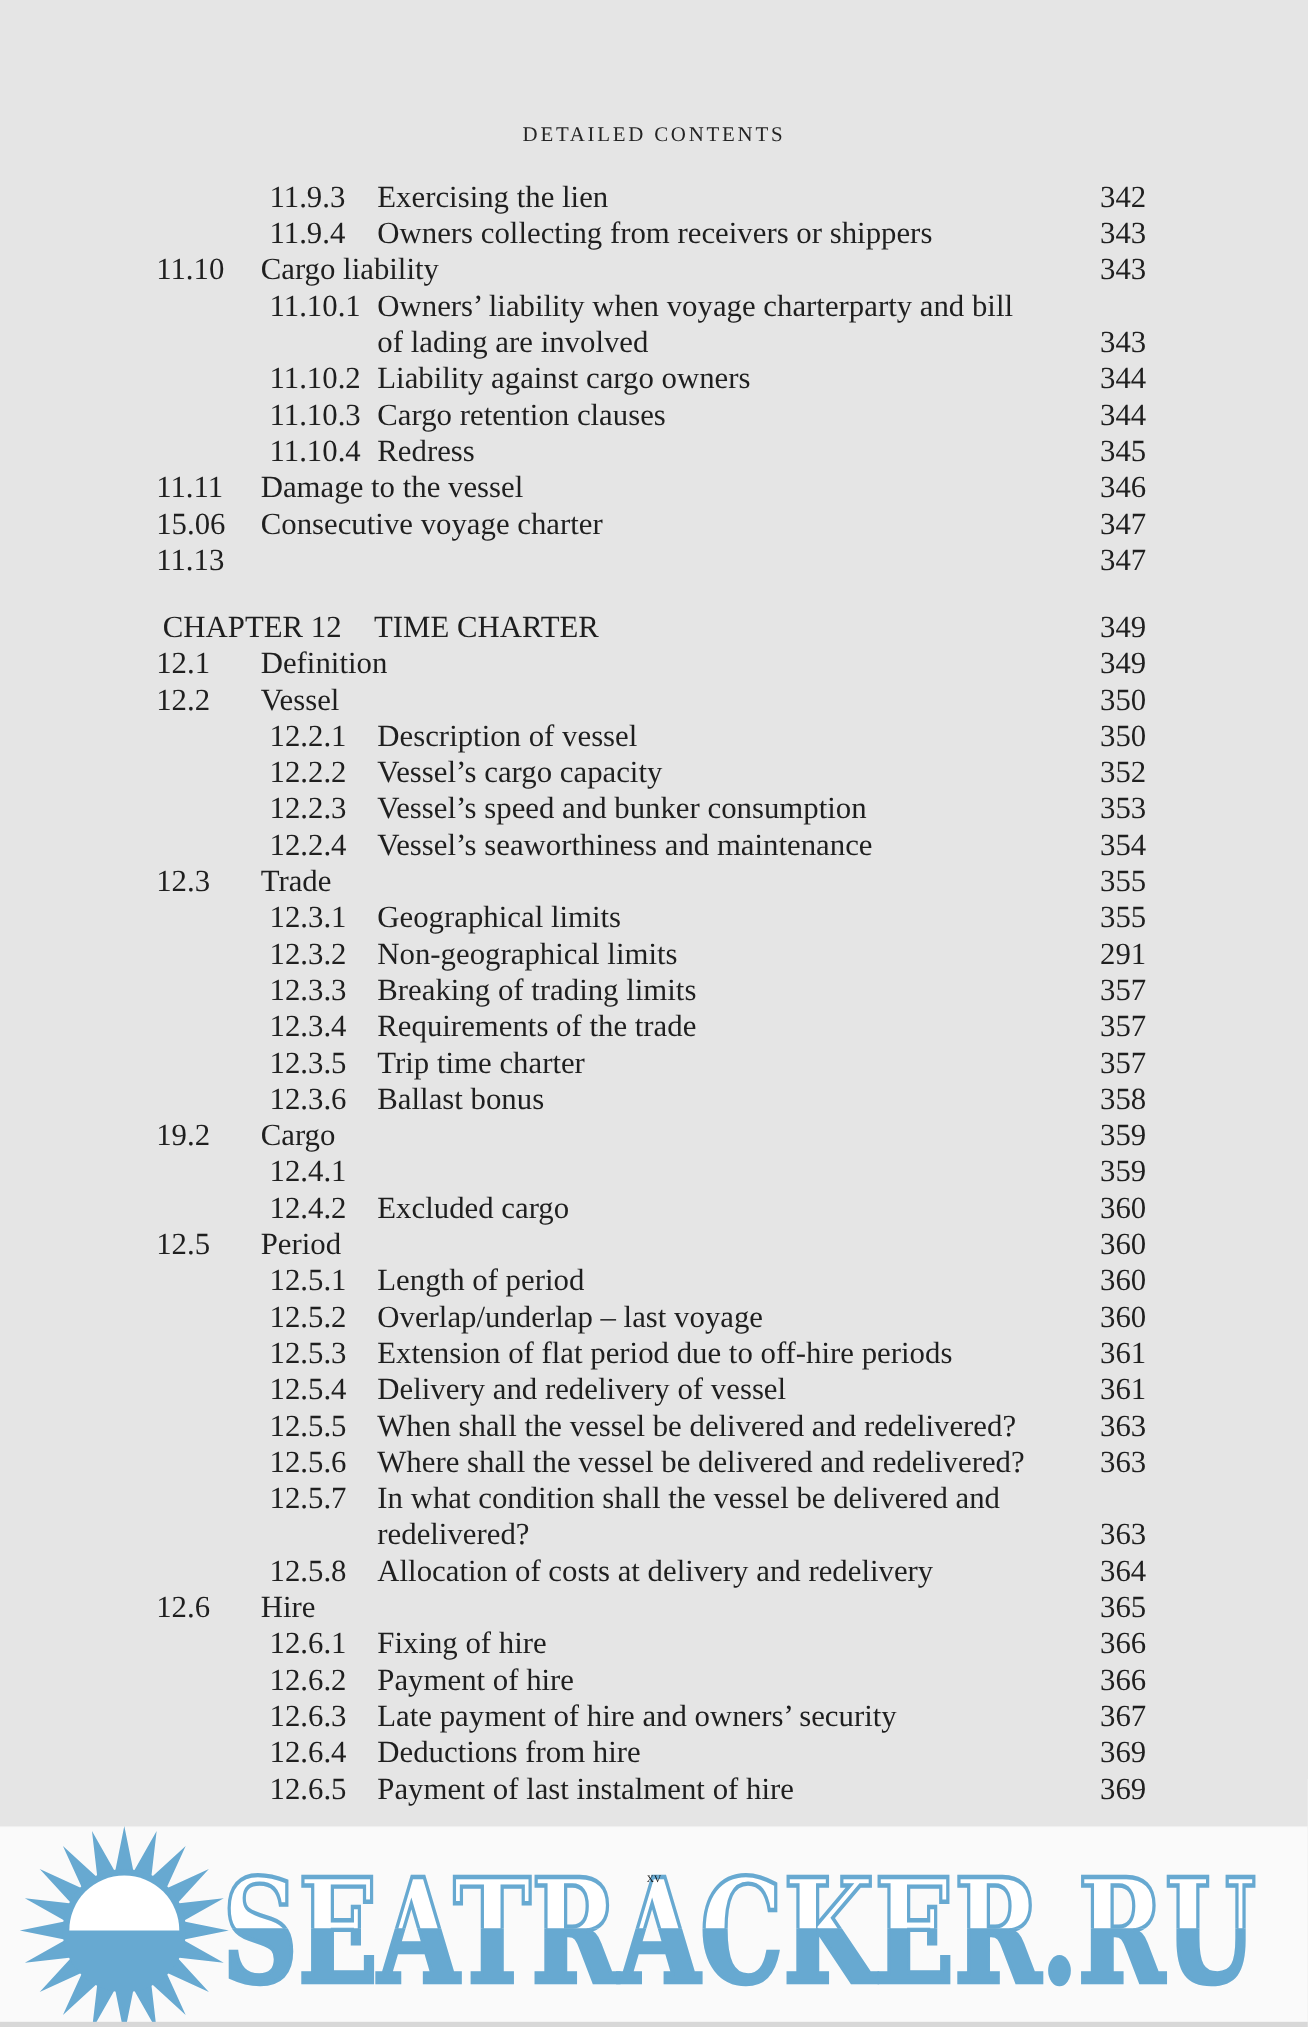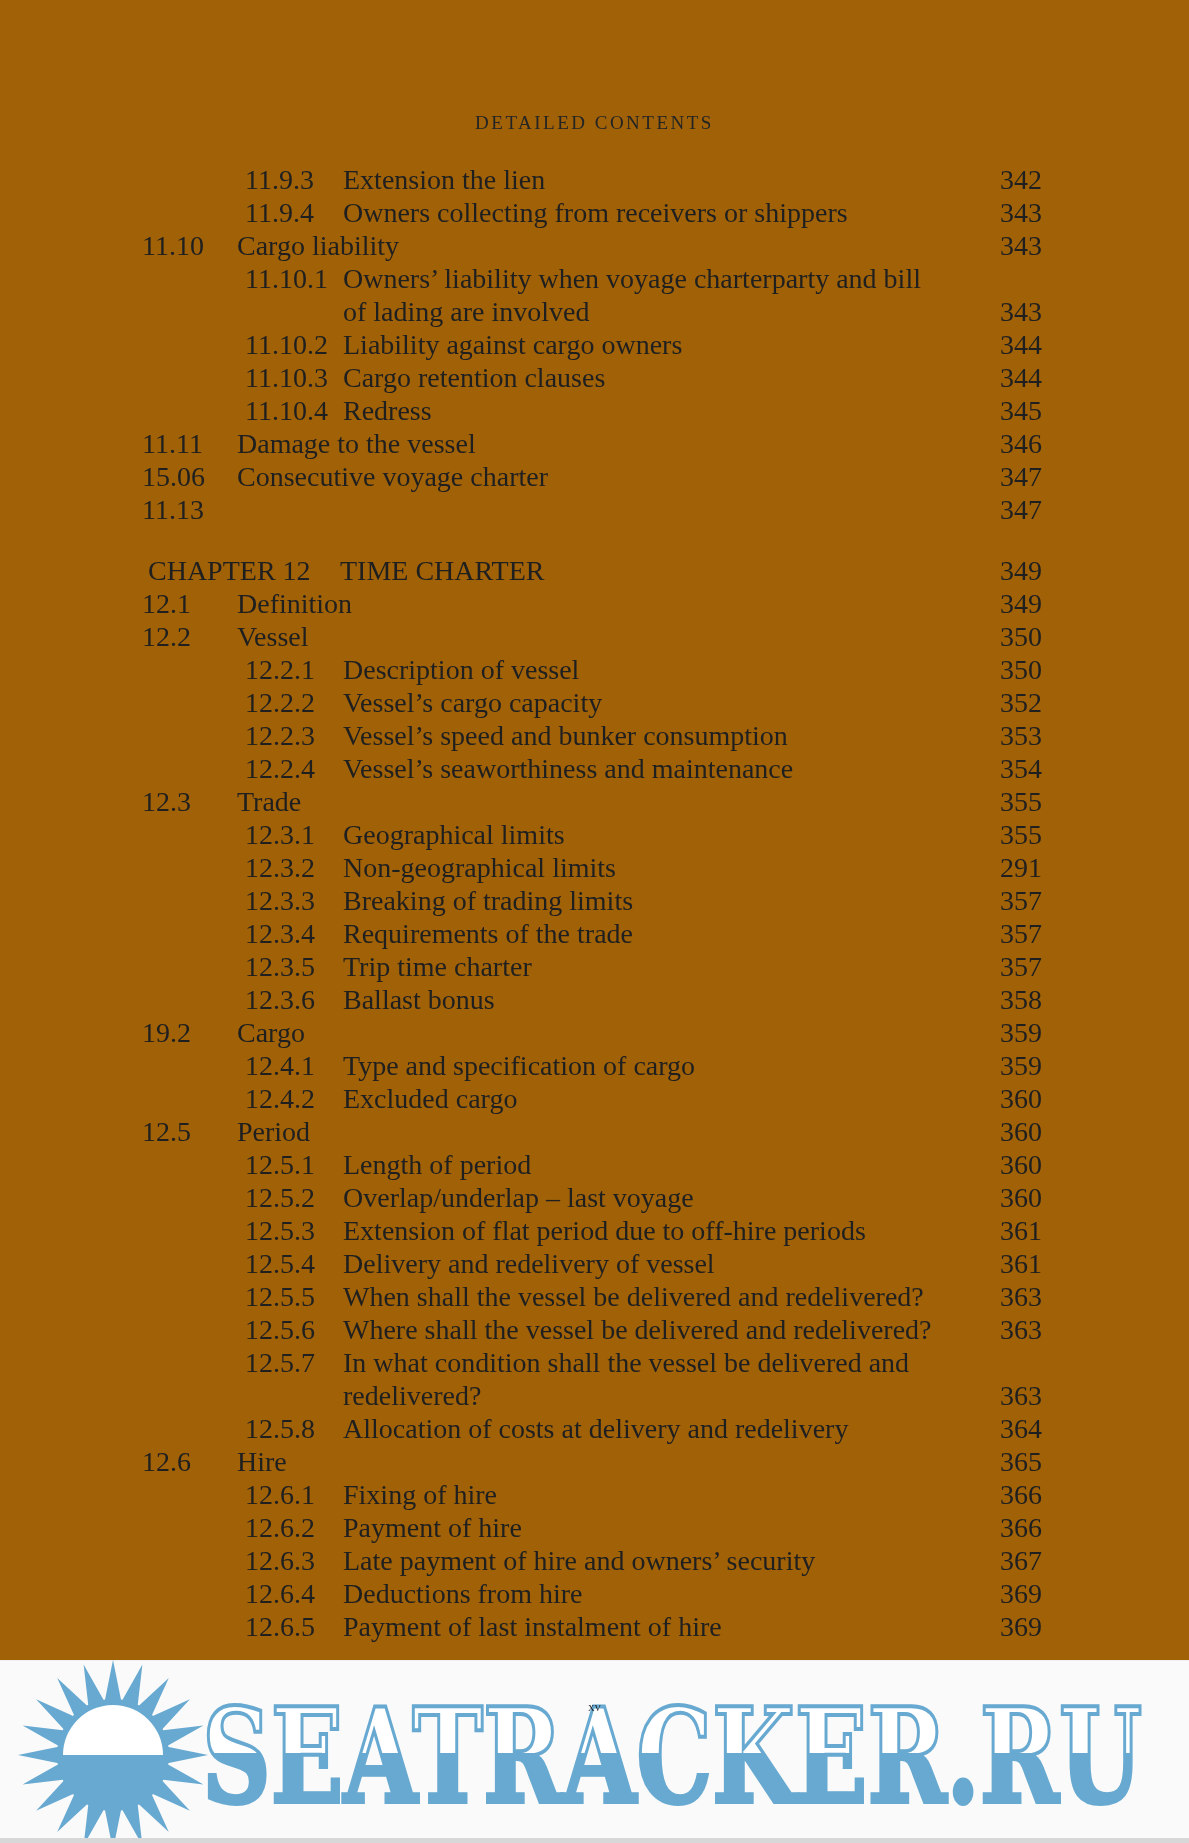--- a/index.html
+++ b/index.html
@@ -1,19 +1,19 @@
 <!DOCTYPE html>
 <html style="--wm-color: #67a9d1;"><head>
 <meta charset="utf-8">
 <style>
   html,body{margin:0;padding:0;background:#ffffff;}
   #page{
     position:relative;
     width:1189px;height:1843px;
-    background:#a16207;
+    background:#e5e5e5;
     overflow:hidden;
     font-family:"Liberation Serif","DejaVu Serif",serif;
     color:#1f1f1f;
   }
   
   .header{
     position:absolute;top:112px;left:0;right:0;
     text-align:center;
     font-size:19px;letter-spacing:2.5px;
     color:#242424;
@@ -51,21 +51,21 @@
 </head>
 <body>
 
 <div id="page">
 
   <div class="header">DETAILED CONTENTS</div>
 
   <div class="toc">
       <div class="toc-row lv-sub2">
       <span class="num">11.9.3</span>
-      <span class="title">Extension the lien</span>
+      <span class="title">Exercising the lien</span>
       <span class="pg">342</span>
     </div>
       <div class="toc-row lv-sub2">
       <span class="num">11.9.4</span>
       <span class="title">Owners collecting from receivers or shippers</span>
       <span class="pg">343</span>
     </div>
       <div class="toc-row lv-sub1">
       <span class="num">11.10</span>
       <span class="title">Cargo liability</span>
@@ -181,21 +181,20 @@
       <span class="title">Ballast bonus</span>
       <span class="pg">358</span>
     </div>
       <div class="toc-row lv-sub1">
       <span class="num">19.2</span>
       <span class="title">Cargo</span>
       <span class="pg">359</span>
     </div>
       <div class="toc-row lv-sub2">
       <span class="num">12.4.1</span>
-      <span class="title">Type and specification of cargo</span>
       <span class="pg">359</span>
     </div>
       <div class="toc-row lv-sub2">
       <span class="num">12.4.2</span>
       <span class="title">Excluded cargo</span>
       <span class="pg">360</span>
     </div>
       <div class="toc-row lv-sub1">
       <span class="num">12.5</span>
       <span class="title">Period</span>

